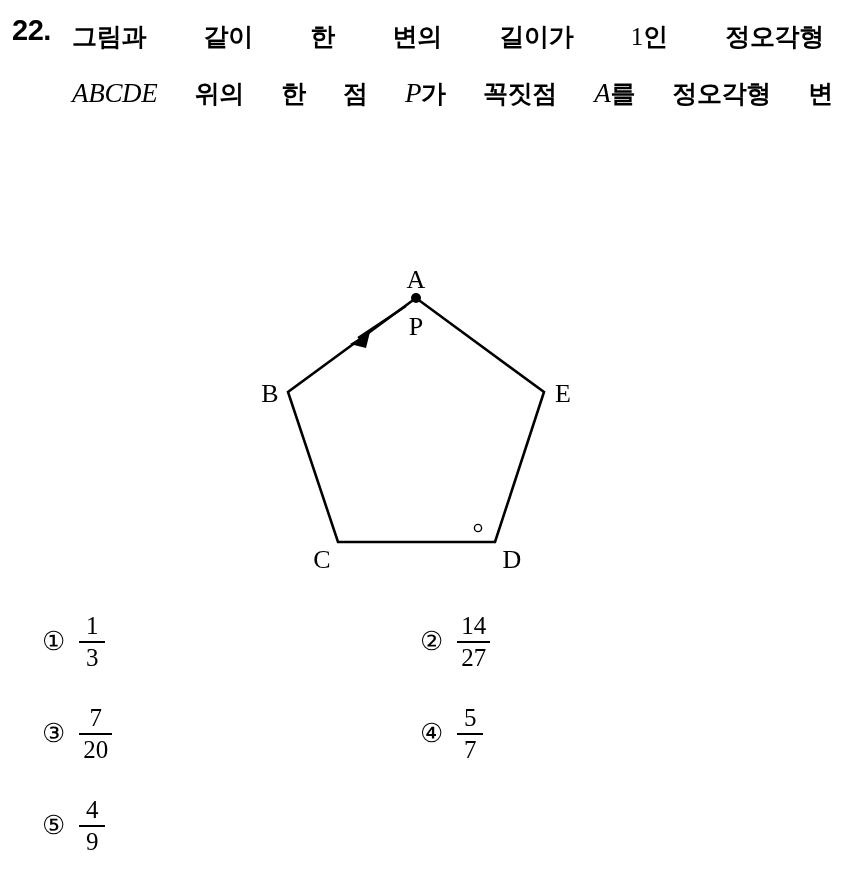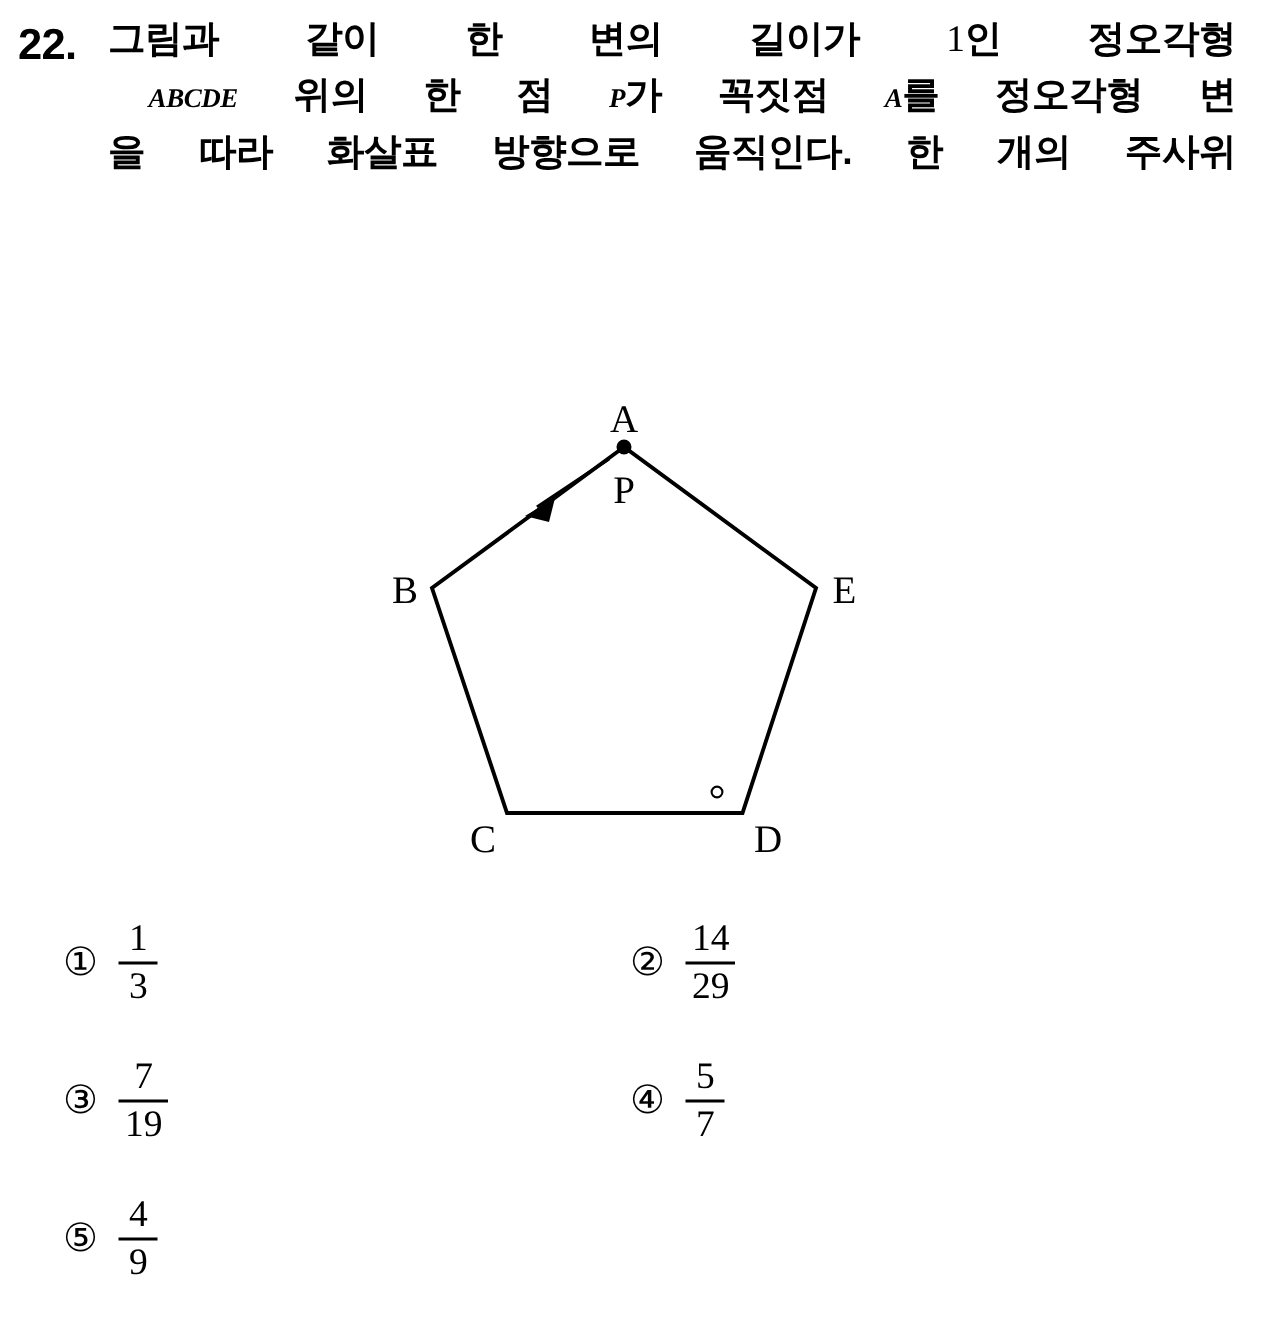--- a/index.html
+++ b/index.html
@@ -38,32 +38,31 @@
     letter-spacing: -0.5px;
   }
   .qbody {
     position: absolute;
     left: 72px;
     top: 0;
     width: 752px;
   }
   .qline {
     font-size: 25px;
-    line-height: 36px;
+    line-height: 56px;
     white-space: nowrap;
     font-family: "Liberation Sans", sans-serif;
     font-weight: bold;
     letter-spacing: -0.3px;
-    text-align: right;
   }
   .mi {
     font-family: "Liberation Serif", serif;
     font-style: italic;
-    font-weight: bold;
-    font-size: 18px;
+    font-weight: normal;
+    font-size: 27px;
   }
   .mn {
     font-family: "Liberation Serif", serif;
     font-style: normal;
     font-weight: normal;
     font-size: 25px;
   }
 
   
   .figure {
@@ -123,21 +122,20 @@
 </head>
 <body>
 
 <div class="page">
 
   <div class="question">
     <div class="qnum">22.</div>
     <div class="qbody">
       <div class="qline" style="word-spacing: 50.7839px;"><span><span>그림과 같이 한 변의 길이가 </span><span class="mn">1</span><span>인 정오각형</span></span></div>
       <div class="qline" style="word-spacing: 30.5px;"><span><span class="mi">ABCDE</span><span> 위의 한 점 </span><span class="mi">P</span><span>가 꼭짓점 </span><span class="mi">A</span><span>를 정오각형 변</span></span></div>
-      <div class="qline" style="word-spacing: 29.2612px;"><span><span>을 따라 화살표 방향으로 움직인다. 한 개의 주사위</span></span></div>
     </div>
   </div>
 
   <div class="figure">
     <svg width="380" height="320" viewBox="0 0 380 320">
 
       <polygon points="186,28 58,122 108,272 265,272 314,122" fill="none" stroke="#000000" stroke-width="2.6"></polygon>
 
       <circle cx="186" cy="28" r="5" fill="#000000"></circle>
 
@@ -162,29 +160,29 @@
         <span class="num">1</span>
         <span class="bar"></span>
         <span class="den">3</span>
       </span>
     </div>
     <div class="choice c2">
       <span class="circnum">②</span>
       <span class="frac">
         <span class="num">14</span>
         <span class="bar"></span>
-        <span class="den">29</span>
+        <span class="den">27</span>
       </span>
     </div>
     <div class="choice c3">
       <span class="circnum">③</span>
       <span class="frac">
         <span class="num">7</span>
         <span class="bar"></span>
-        <span class="den">19</span>
+        <span class="den">20</span>
       </span>
     </div>
     <div class="choice c4">
       <span class="circnum">④</span>
       <span class="frac">
         <span class="num">5</span>
         <span class="bar"></span>
         <span class="den">7</span>
       </span>
     </div>

